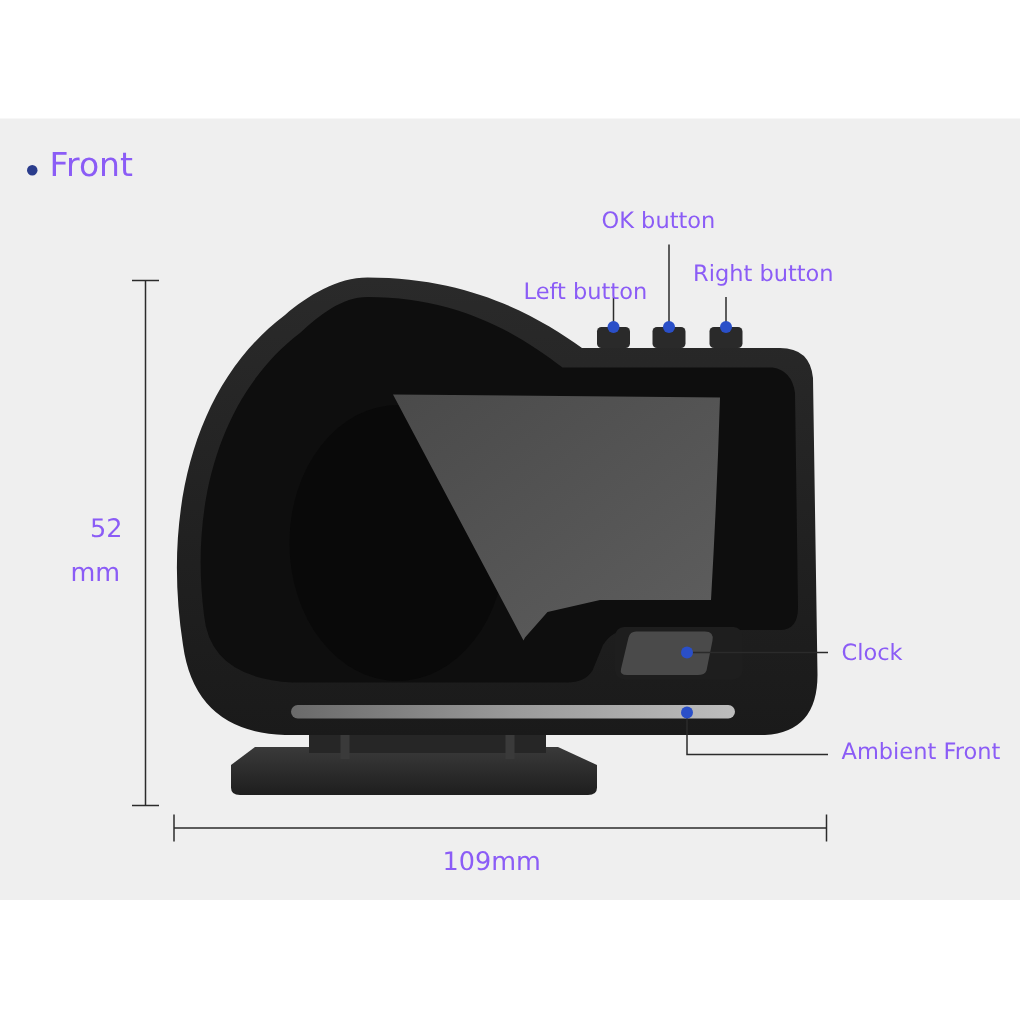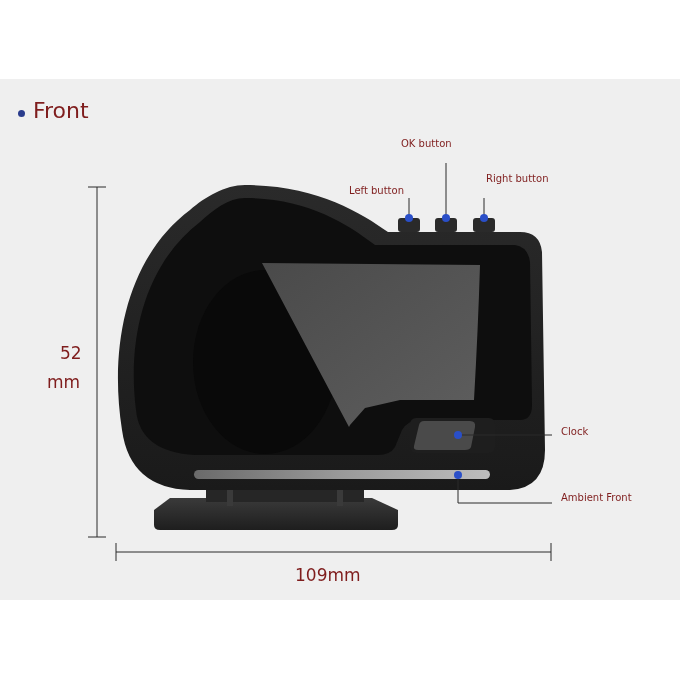--- a/index.html
+++ b/index.html
@@ -1,22 +1,22 @@
 <!DOCTYPE html>
 <html><head>
 <meta charset="utf-8">
 <style>
   html, body { margin:0; padding:0; }
   body { width:680px; height:680px; background:#ffffff; position:relative; overflow:hidden;
          font-family:"DejaVu Sans", "Liberation Sans", sans-serif; }
   .panel { position:absolute; left:0; top:79px; width:680px; height:521px; background:#efefef; }
-  .label { position:absolute; color:#7f1d1d; white-space:nowrap; }
+  .label { position:absolute; color:#8b5cf6; white-space:nowrap; }
   .front { left:33px; top:98px; font-size:22px; }
   .bullet { position:absolute; left:18px; top:110px; width:7px; height:7px; border-radius:50%; background:#2a3c8c; }
-  .callout { font-size:10px; }
+  .callout { font-size:15px; }
   .dim { font-size:17px; }
   svg.art { position:absolute; left:0; top:0; }
 </style>
 </head>
 <body>
 
 <div class="panel"></div>
 
 <span class="bullet"></span>
 <div class="label front">Front</div>
@@ -100,19 +100,19 @@
     <circle cx="409" cy="218" r="4"></circle>
     <circle cx="446" cy="218" r="4"></circle>
     <circle cx="484" cy="218" r="4"></circle>
     <circle cx="458" cy="435" r="4"></circle>
     <circle cx="458" cy="475" r="4"></circle>
   </g>
 </svg>
 
 <div class="label callout" style="left:401px;top:138px;">OK button</div>
 <div class="label callout" style="left:349px;top:185px;">Left button</div>
-<div class="label callout" style="left:462px;top:173px;margin-left:24px;">Right button</div>
+<div class="label callout" style="left:462px;top:173px;">Right button</div>
 <div class="label callout" style="left:561px;top:426px;text-align:right;">Clock</div>
 <div class="label callout" style="left:561px;top:492px;">Ambient Front</div>
 
 <div class="label dim" style="left:60px;top:343px;">52</div>
 <div class="label dim" style="left:47px;top:372px;">mm</div>
 <div class="label dim" style="left:295px;top:565px;text-align:right;">109mm</div>
 
 </body></html>

